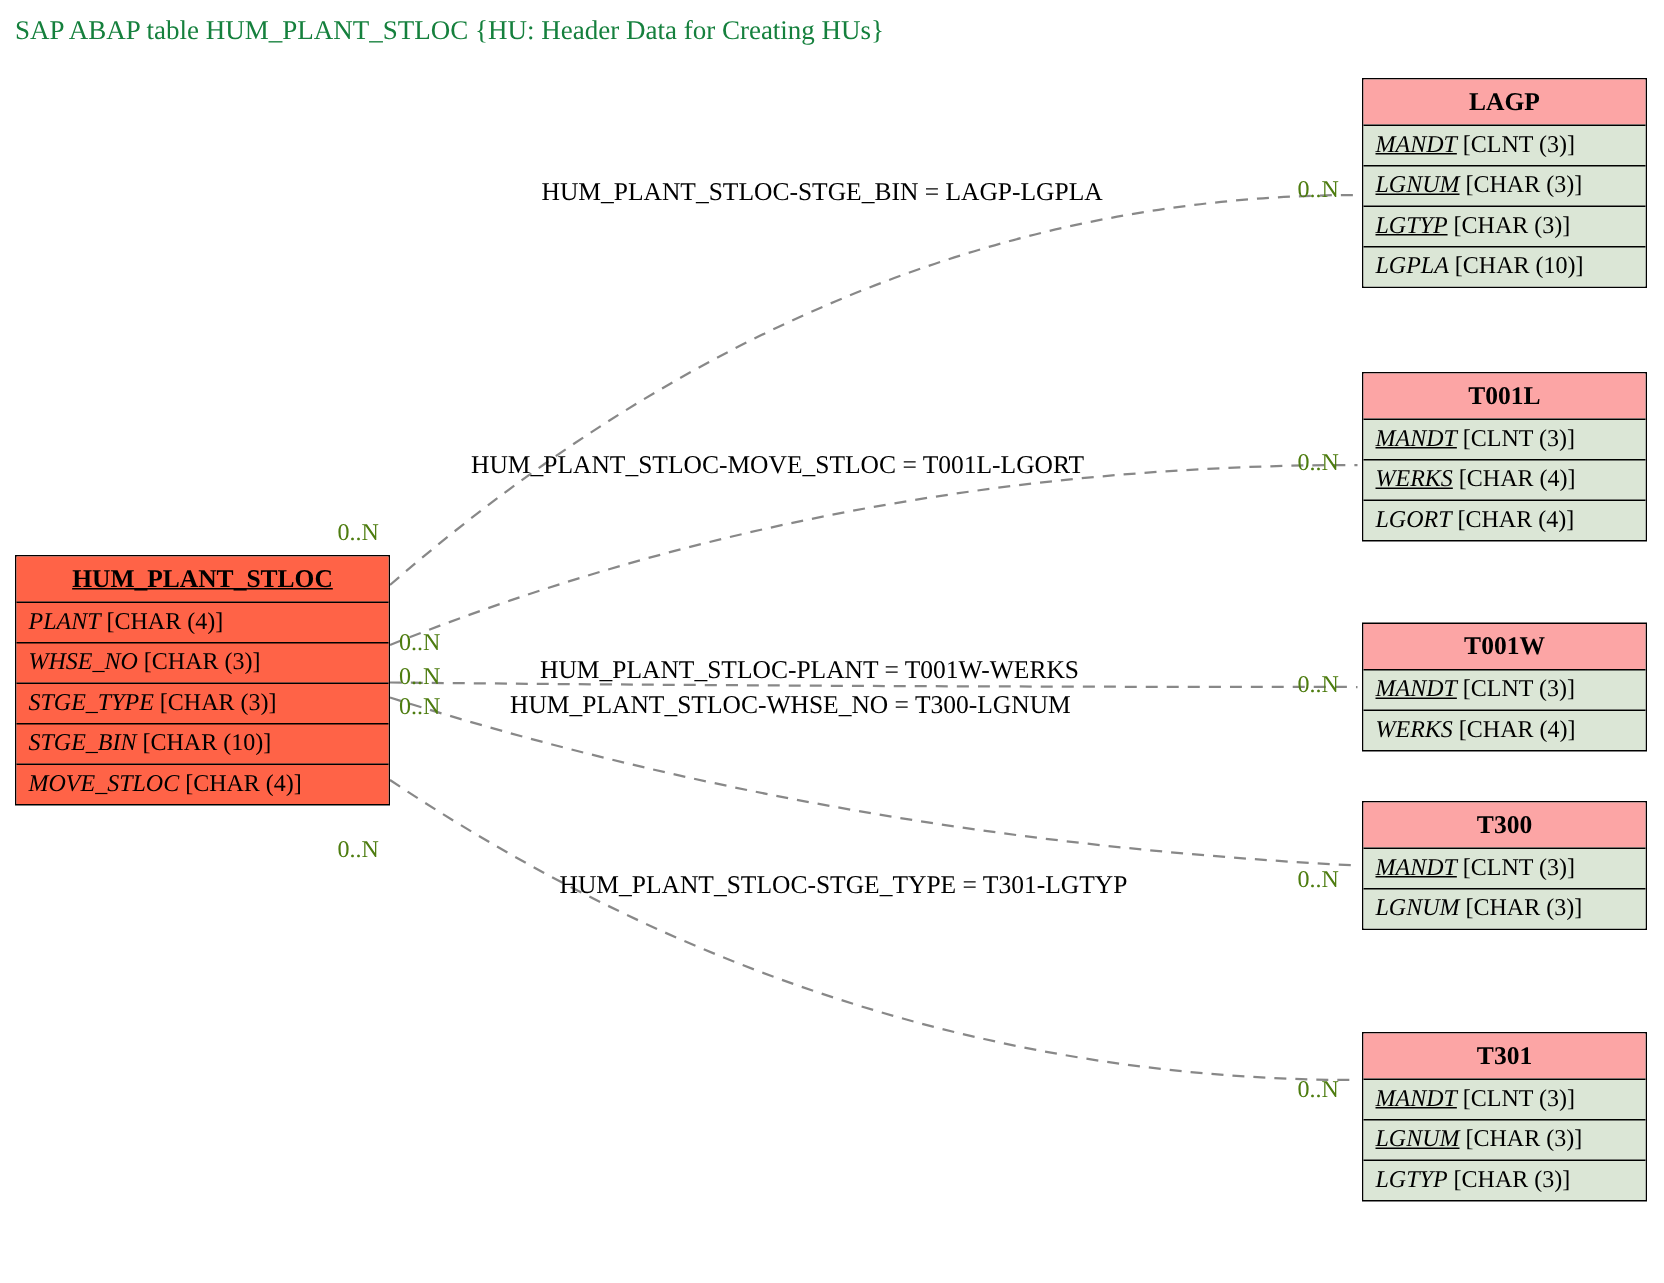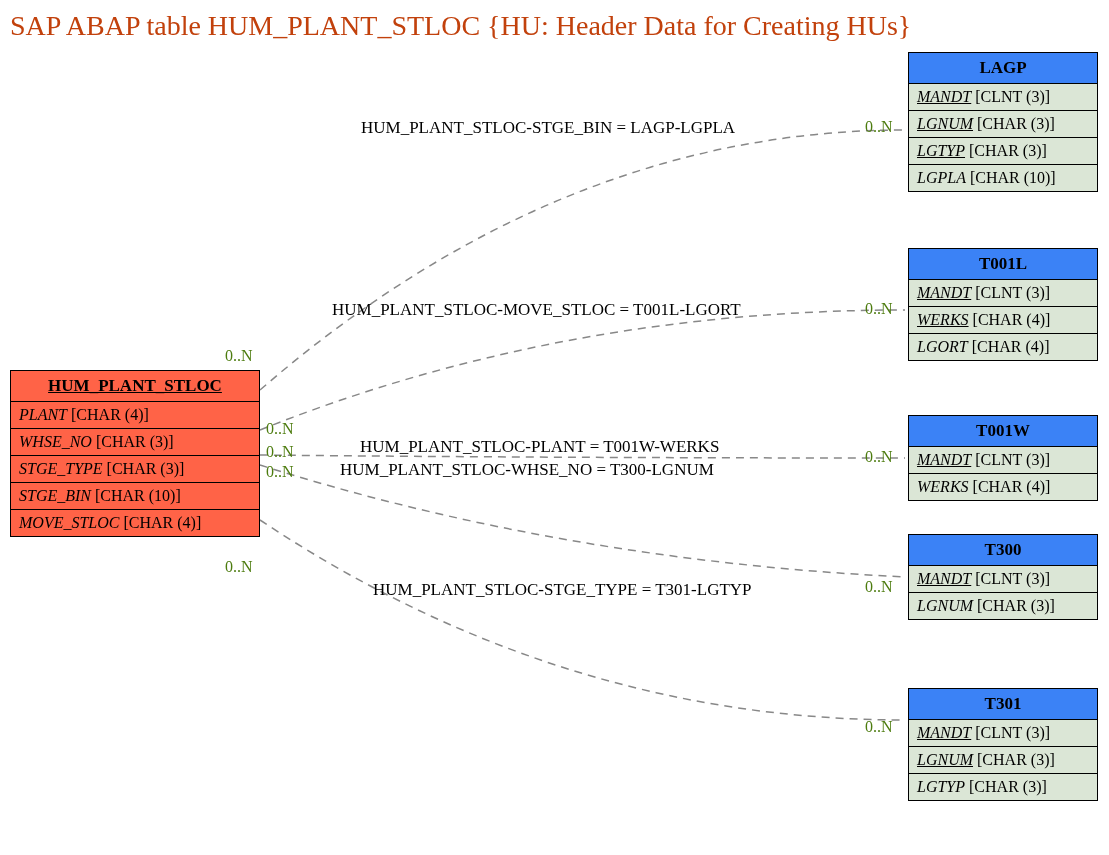--- a/index.html
+++ b/index.html
@@ -9,22 +9,22 @@
     background: #fff;
     width: 1109px;
     height: 855px;
     position: relative;
     overflow: hidden;
   }
   .title {
     position: absolute;
     top: 10px;
     left: 10px;
-    font-size: 28px;
-    color: #c2410c;
+    font-size: 18px;
+    color: #15803d;
   }
   .entity {
     position: absolute;
     border: 1px solid #000;
   }
   .entity-header {
     font-weight: bold;
     text-align: center;
     padding: 5px 8px;
     font-size: 17px;
@@ -32,21 +32,21 @@
   .entity-row {
     padding: 4px 8px;
     font-size: 16px;
     border-top: 1px solid #000;
     white-space: nowrap;
   }
   .entity-row .fname { font-style: italic; }
   .entity-row .fname.underline { text-decoration: underline; }
   .main-ent .entity-header { background: #ff6347; text-decoration: underline; }
   .main-ent .entity-row { background: #ff6347; }
-  .sub-ent .entity-header { background: #3b82f6; }
+  .sub-ent .entity-header { background: #fca5a5; }
   .sub-ent .entity-row { background: #dbe6d6; }
   svg.lines {
     position: absolute;
     top: 0; left: 0;
     width: 1109px; height: 855px;
     pointer-events: none;
   }
   .rel-label {
     position: absolute;
     font-size: 17px;
@@ -111,21 +111,21 @@
 </div>
 
 <div class="entity sub-ent" style="left:908px; top:688px; width:188px;">
   <div class="entity-header">T301</div>
   <div class="entity-row"><span class="fname underline">MANDT</span> <span>[CLNT (3)]</span></div>
   <div class="entity-row"><span class="fname underline">LGNUM</span> <span>[CHAR (3)]</span></div>
   <div class="entity-row"><span class="fname">LGTYP</span> <span>[CHAR (3)]</span></div>
 </div>
 
 <div class="rel-label" style="left:361px; top:118px;">HUM_PLANT_STLOC-STGE_BIN = LAGP-LGPLA</div>
-<div class="rel-label" style="left:332px; top:300px;text-align:center;">HUM_PLANT_STLOC-MOVE_STLOC = T001L-LGORT</div>
+<div class="rel-label" style="left:314px; top:300px;text-align:center;">HUM_PLANT_STLOC-MOVE_STLOC = T001L-LGORT</div>
 <div class="rel-label" style="left:360px; top:437px;">HUM_PLANT_STLOC-PLANT = T001W-WERKS</div>
 <div class="rel-label" style="left:340px; top:460px;">HUM_PLANT_STLOC-WHSE_NO = T300-LGNUM</div>
 <div class="rel-label" style="left:345px; top:580px;margin-left:28px;">HUM_PLANT_STLOC-STGE_TYPE = T301-LGTYP</div>
 
 <div class="card-label" style="left:225px; top:347px;">0..N</div>
 <div class="card-label" style="left:266px; top:420px;">0..N</div>
 <div class="card-label" style="left:266px; top:443px;">0..N</div>
 <div class="card-label" style="left:266px; top:463px;">0..N</div>
 <div class="card-label" style="left:225px; top:558px;">0..N</div>
 

